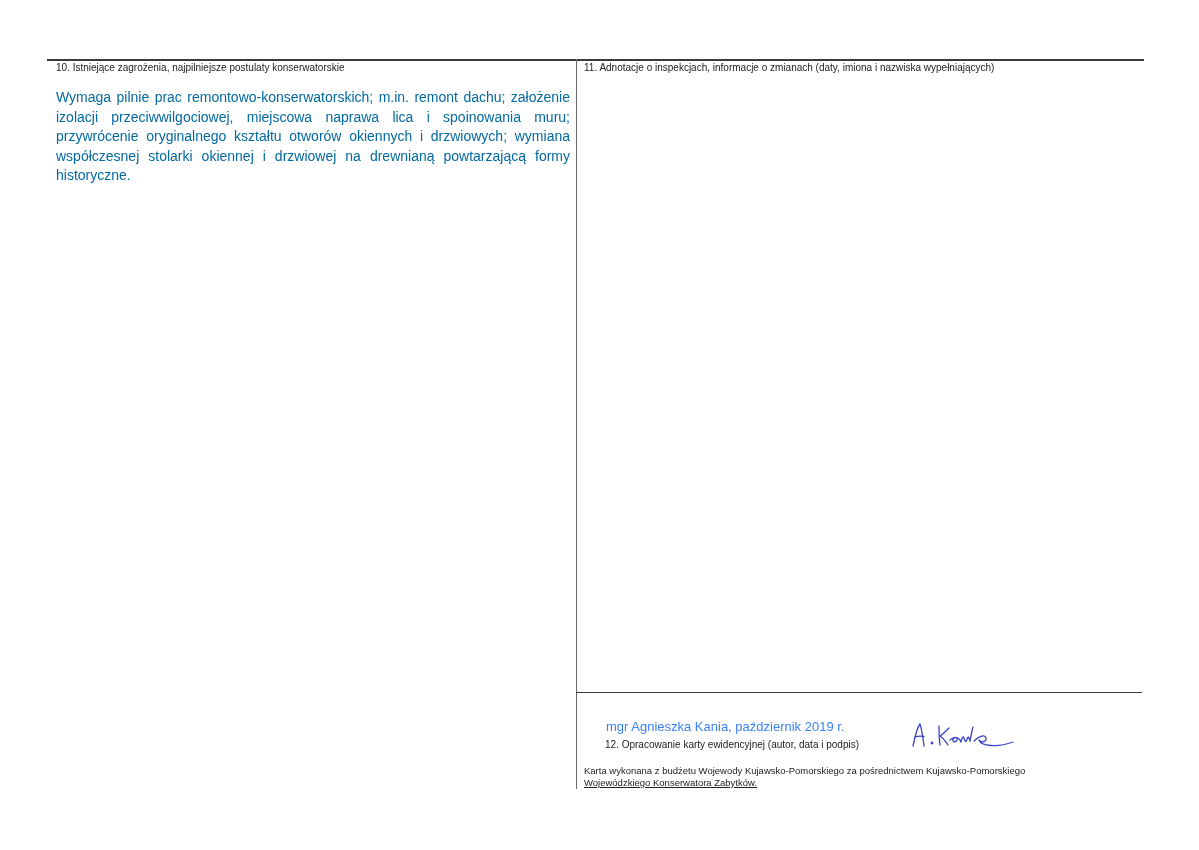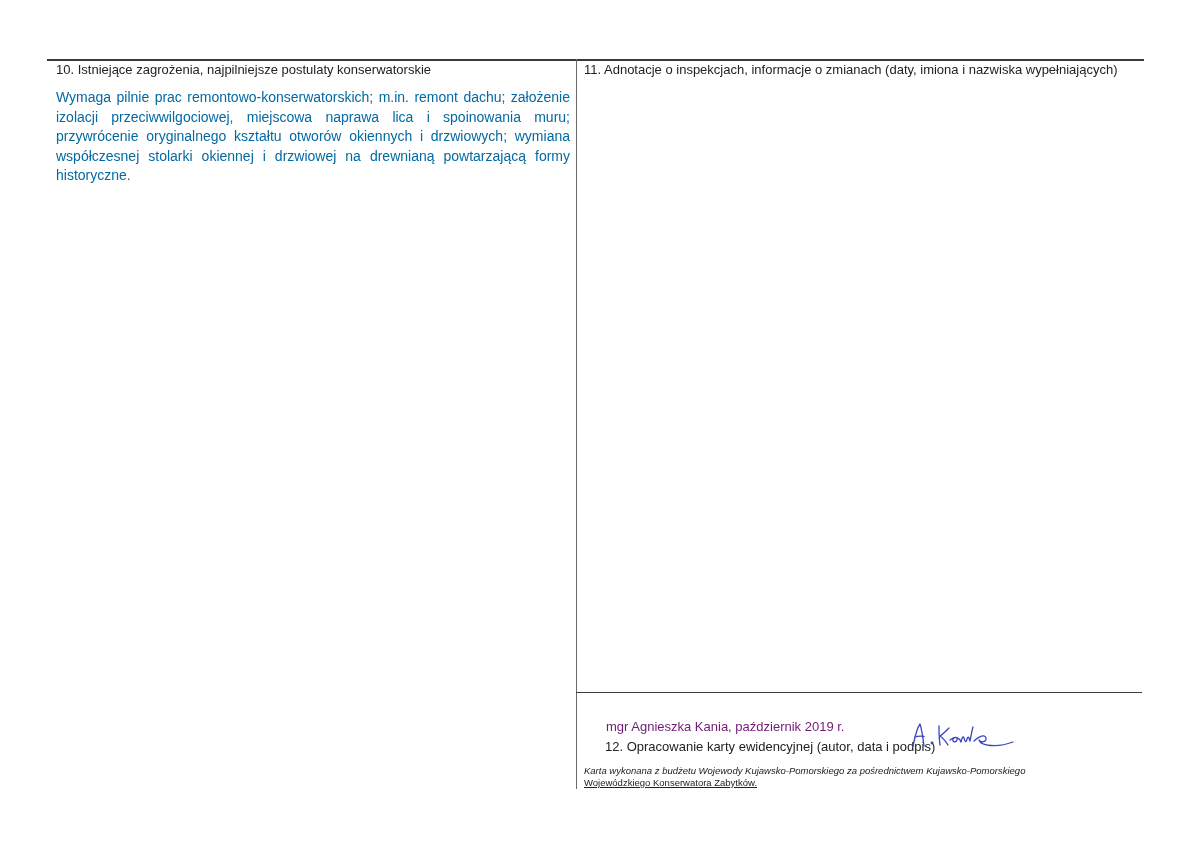--- a/index.html
+++ b/index.html
@@ -1,23 +1,23 @@
 <!DOCTYPE html>
 <html><head>
   <meta charset="utf-8">
   <style>
     html, body { margin: 0; padding: 0; background: #ffffff; }
     body { width: 1199px; height: 850px; position: relative; overflow: hidden;
            font-family: "Liberation Sans", sans-serif; color: #1a1a1a; }
     .hline { position: absolute; height: 1px; background: #3a3a3a; }
     .vline { position: absolute; width: 1px; background: #6a6a6a; }
-    .label { position: absolute; font-size: 13px; color: #222; white-space: nowrap; }
+    .label { position: absolute; font-size: 10px; color: #222; white-space: nowrap; }
     .body-text { position: absolute; font-size: 14px; line-height: 19.5px; text-align: justify;
                  color: #0369a1; }
-    .author { position: absolute; font-size: 13px; color: #701a75; white-space: nowrap; }
+    .author { position: absolute; font-size: 13px; color: #3b82f6; white-space: nowrap; }
     .footer-note { position: absolute; font-size: 9.5px; line-height: 12px; color: #222; }
     .signature { position: absolute; }
   </style>
 </head>
 <body>
 
 <div class="hline" style="left:47px; top:59px; width:1097px; height:1.5px;"></div>
 
 <div class="vline" style="left:576px; top:59px; height:730px;"></div>
 
@@ -46,15 +46,15 @@
       <path d="M34 8 C 34 14, 34 20, 35 27"></path>
       <path d="M44 10 C 40 14, 37 17, 35 18 C 38 20, 41 24, 43 27"></path>
 
       <path d="M45 22 C 49 19, 53 18, 52 22 C 51 25, 47 24, 48 21 C 50 18, 55 20, 56 24 C 57 20, 58 17, 59 20 C 60 24, 61 25, 62 21 C 63 18, 64 19, 65 23 C 66 18, 67 12, 68 9"></path>
       <path d="M69 23 C 74 18, 80 16, 81 20 C 82 24, 76 25, 74 22 C 76 28, 92 30, 108 24"></path>
     </g>
   </svg>
 </div>
 
 <div>
-  <div class="footer-note" style="left:584px; top:765px; white-space:nowrap;font-style:italic;">Karta wykonana z budżetu Wojewody Kujawsko-Pomorskiego za pośrednictwem Kujawsko-Pomorskiego</div>
+  <div class="footer-note" style="left:584px; top:765px; white-space:nowrap;">Karta wykonana z budżetu Wojewody Kujawsko-Pomorskiego za pośrednictwem Kujawsko-Pomorskiego</div>
   <div class="footer-note" style="left:584px; top:777px; white-space:nowrap;text-decoration:underline;">Wojewódzkiego Konserwatora Zabytków.</div>
 </div>
 
 </body></html>

